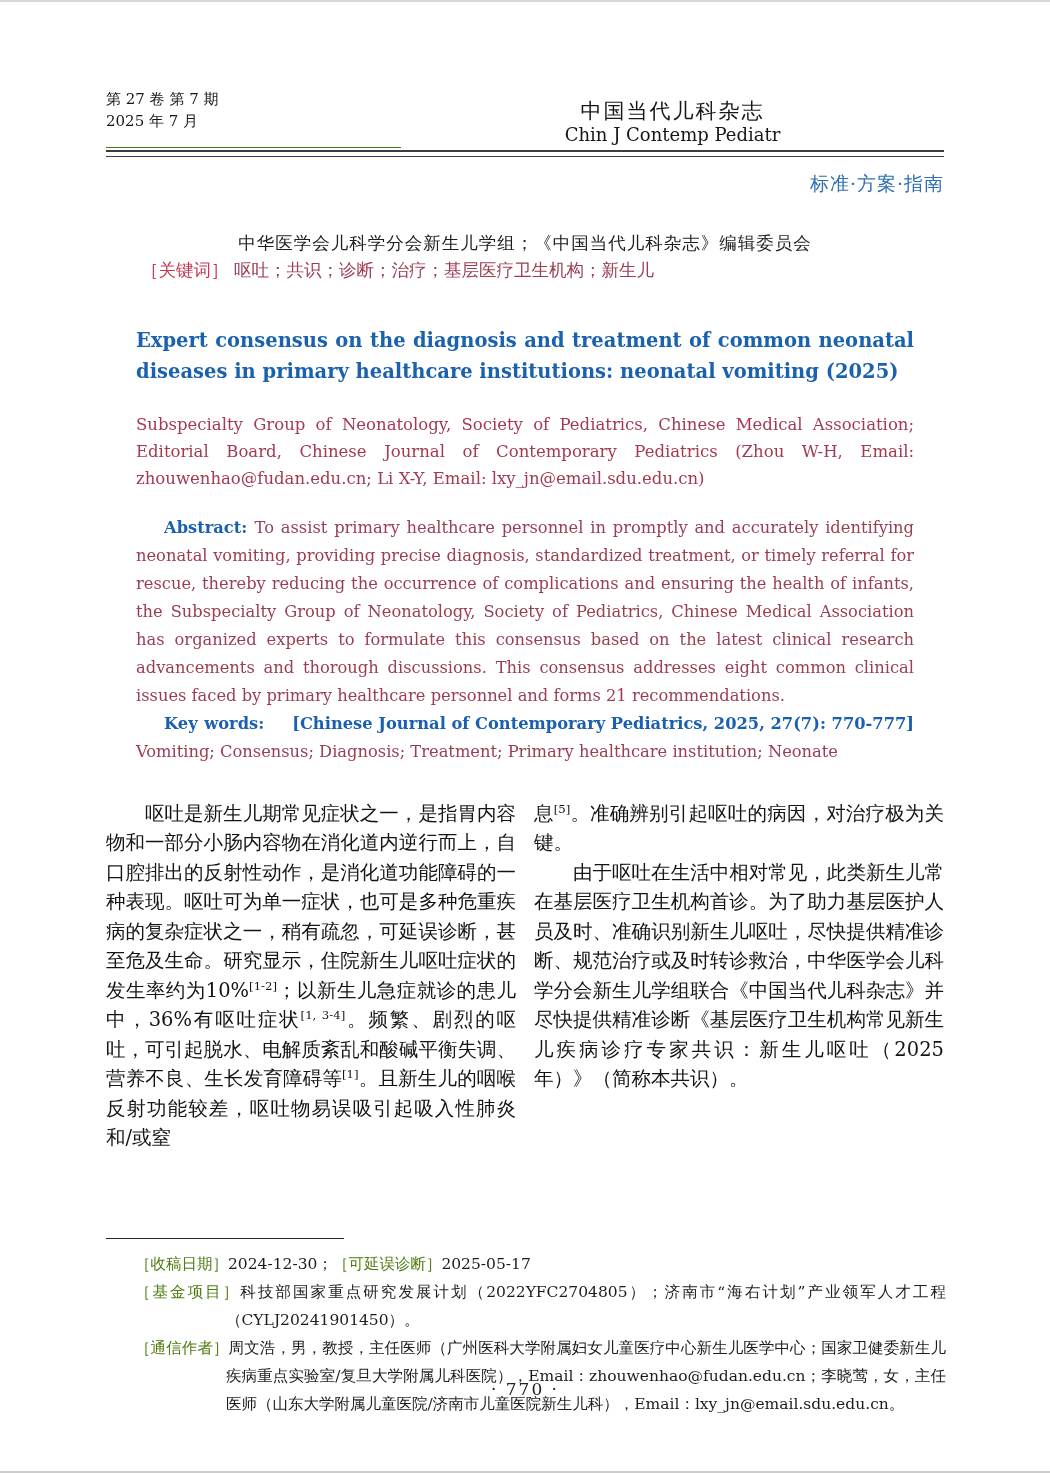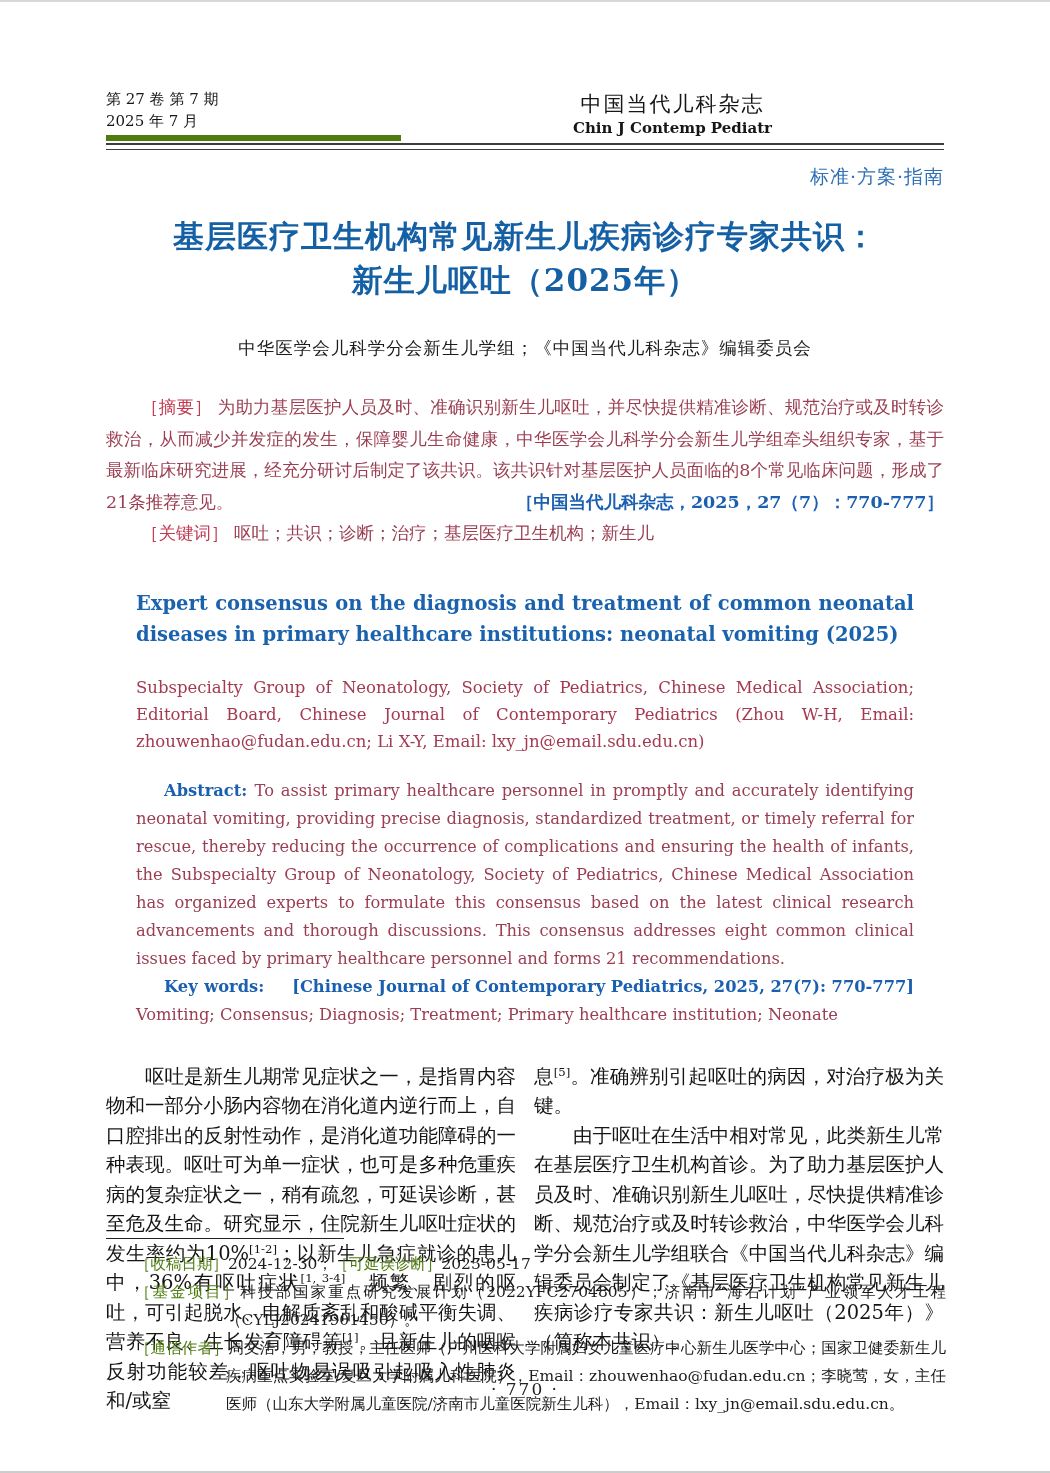--- a/index.html
+++ b/index.html
@@ -5,25 +5,25 @@
   html,body{margin:0;padding:0;}
   body{
     width:1050px;height:1473px;background:#ffffff;position:relative;
     font-family:"DejaVu Serif","Liberation Serif",serif;color:#161616;
     box-sizing:border-box;border-top:2px solid #d8d8d8;border-bottom:2px solid #cccccc;
     overflow:hidden;
   }
   .page{position:relative;width:1050px;height:1469px;box-sizing:border-box;padding:86px 106px 0 106px;}
   
   .jheader{display:flex;justify-content:space-between;align-items:flex-end;font-size:15px;line-height:22px;}
-  .jh-left,.jh-right{width:295px;border-bottom:6px solid #4d7c0f;padding-bottom:3px;}
+  .jh-left,.jh-right{width:295px;border-bottom:1px solid #4d7c0f;padding-bottom:15px;}
   .jh-right{text-align:right;}
   .jh-center{flex:1;text-align:center;padding-bottom:2px;}
   .jh-center .cn{font-size:21px;letter-spacing:2px;}
-  .jh-center .en{font-size:15px;margin-top:2px;font-weight:bold;}
+  .jh-center .en{font-size:18px;margin-top:2px;}
   .double-rule{margin-top:2px;height:4px;border-top:2px solid #3d3d3d;border-bottom:1px solid #3d3d3d;}
   
   .doi-line{margin-top:24px;font-size:15.5px;color:#222;}
   .section-label{margin-top:14px;text-align:right;font-size:19px;color:#2f6fb3;letter-spacing:1px;}
   .cn-title{margin-top:24px;text-align:center;font-size:31px;font-weight:bold;color:#1560a4;line-height:1.42;letter-spacing:1px;}
   .cn-authors{margin-top:34px;text-align:center;font-size:17.5px;color:#1d1d1d;letter-spacing:1px;}
   
   .abs-cn{margin:32px 0 0 0;font-size:17.5px;line-height:31.5px;color:#9a3e52;text-align:justify;text-indent:2em;}
   .kw-cn{margin:0;font-size:17.5px;line-height:31.5px;color:#9a3e52;text-align:justify;text-indent:2em;}
   .red-label{color:#c23a52;}
@@ -61,44 +61,39 @@
     <div class="jh-center">
       <div class="cn">中国当代儿科杂志</div>
       <div class="en">Chin J Contemp Pediatr</div>
     </div>
   </div>
   <div class="double-rule"></div>
 
 
   <div class="section-label">标准·方案·指南</div>
 
-  <h1 class="cn-title" style="margin:24px 0 0 0;">
-    <span style="display:block;">基层医疗卫生机构常见新生儿疾病诊疗专家共识：</span>
-    <span style="display:block;">新生儿呕吐（2025年）</span>
-  </h1>
 
   <div class="cn-authors">中华医学会儿科学分会新生儿学组；《中国当代儿科杂志》编辑委员会</div>
 
-  <p class="abs-cn"><span class="red-label">［摘要］</span><span> 为助力基层医护人员及时、准确识别新生儿呕吐，并尽快提供精准诊断、规范治疗或及时转诊救治，从而减少并发症的发生，保障婴儿生命健康，中华医学会儿科学分会新生儿学组牵头组织专家，基于最新临床研究进展，经充分研讨后制定了该共识。该共识针对基层医护人员面临的8个常见临床问题，形成了21条推荐意见。</span><span class="cite">［中国当代儿科杂志，2025，27（7）：770-777］</span></p>
   <p class="kw-cn"><span class="red-label">［关键词］</span><span> 呕吐；共识；诊断；治疗；基层医疗卫生机构；新生儿</span></p>
 
   <div class="en-block">
     <div class="en-title">Expert consensus on the diagnosis and treatment of common neonatal diseases in primary healthcare institutions: neonatal vomiting (2025)</div>
     <div class="en-authors">Subspecialty Group of Neonatology, Society of Pediatrics, Chinese Medical Association; Editorial Board, Chinese Journal of Contemporary Pediatrics (Zhou W-H, Email: zhouwenhao@fudan.edu.cn; Li X-Y, Email: lxy_jn@email.sdu.edu.cn)</div>
     <p class="abs-en"><span class="blue-b">Abstract: </span><span>To assist primary healthcare personnel in promptly and accurately identifying neonatal vomiting, providing precise diagnosis, standardized treatment, or timely referral for rescue, thereby reducing the occurrence of complications and ensuring the health of infants, the Subspecialty Group of Neonatology, Society of Pediatrics, Chinese Medical Association has organized experts to formulate this consensus based on the latest clinical research advancements and thorough discussions. This consensus addresses eight common clinical issues faced by primary healthcare personnel and forms 21 recommendations.</span><span class="cite">[Chinese Journal of Contemporary Pediatrics, 2025, 27(7): 770-777]</span></p>
     <p class="kw-en"><span class="blue-b">Key words: </span><span>Vomiting; Consensus; Diagnosis; Treatment; Primary healthcare institution; Neonate</span></p>
   </div>
 
   <div class="body-cols">
     <div class="col">
       <p class="indent"><span>呕吐是新生儿期常见症状之一，是指胃内容物和一部分小肠内容物在消化道内逆行而上，自口腔排出的反射性动作，是消化道功能障碍的一种表现。呕吐可为单一症状，也可是多种危重疾病的复杂症状之一，稍有疏忽，可延误诊断，甚至危及生命。研究显示，住院新生儿呕吐症状的发生率约为10%</span><sup>[1-2]</sup><span>；以新生儿急症就诊的患儿中，36%有呕吐症状</span><sup>[1, 3-4]</sup><span>。频繁、剧烈的呕吐，可引起脱水、电解质紊乱和酸碱平衡失调、营养不良、生长发育障碍等</span><sup>[1]</sup><span>。且新生儿的咽喉反射功能较差，呕吐物易误吸引起吸入性肺炎和/或窒</span></p>
     </div>
     <div class="col">
       <p><span>息</span><sup>[5]</sup><span>。准确辨别引起呕吐的病因，对治疗极为关键。</span></p>
-      <p class="indent">由于呕吐在生活中相对常见，此类新生儿常在基层医疗卫生机构首诊。为了助力基层医护人员及时、准确识别新生儿呕吐，尽快提供精准诊断、规范治疗或及时转诊救治，中华医学会儿科学分会新生儿学组联合《中国当代儿科杂志》编辑委员会制定了《基层医疗卫生机构常见新生儿疾病诊疗专家共识：新生儿呕吐（2025年）》（简称本共识）。</p>
+      <p class="indent">由于呕吐在生活中相对常见，此类新生儿常在基层医疗卫生机构首诊。为了助力基层医护人员及时、准确识别新生儿呕吐，尽快提供精准诊断、规范治疗或及时转诊救治，中华医学会儿科学分会新生儿学组联合《中国当代儿科杂志》并尽快提供精准诊断《基层医疗卫生机构常见新生儿疾病诊疗专家共识：新生儿呕吐（2025年）》（简称本共识）。</p>
     </div>
   </div>
 
   <div class="fn-sep"></div>
   <div class="footnotes">
     <p class="fn"><span class="blue">［收稿日期］</span><span>2024-12-30；</span><span class="blue">［可延误诊断］</span><span>2025-05-17</span></p>
     <p class="fn"><span class="blue">［基金项目］</span><span>科技部国家重点研究发展计划（2022YFC2704805）；济南市“海右计划”产业领军人才工程（CYLJ20241901450）。</span></p>
     <p class="fn"><span class="blue">［通信作者］</span><span>周文浩，男，教授，主任医师（广州医科大学附属妇女儿童医疗中心新生儿医学中心；国家卫健委新生儿疾病重点实验室/复旦大学附属儿科医院），Email：zhouwenhao@fudan.edu.cn；李晓莺，女，主任医师（山东大学附属儿童医院/济南市儿童医院新生儿科），Email：lxy_jn@email.sdu.edu.cn。</span></p>
   </div>
 

